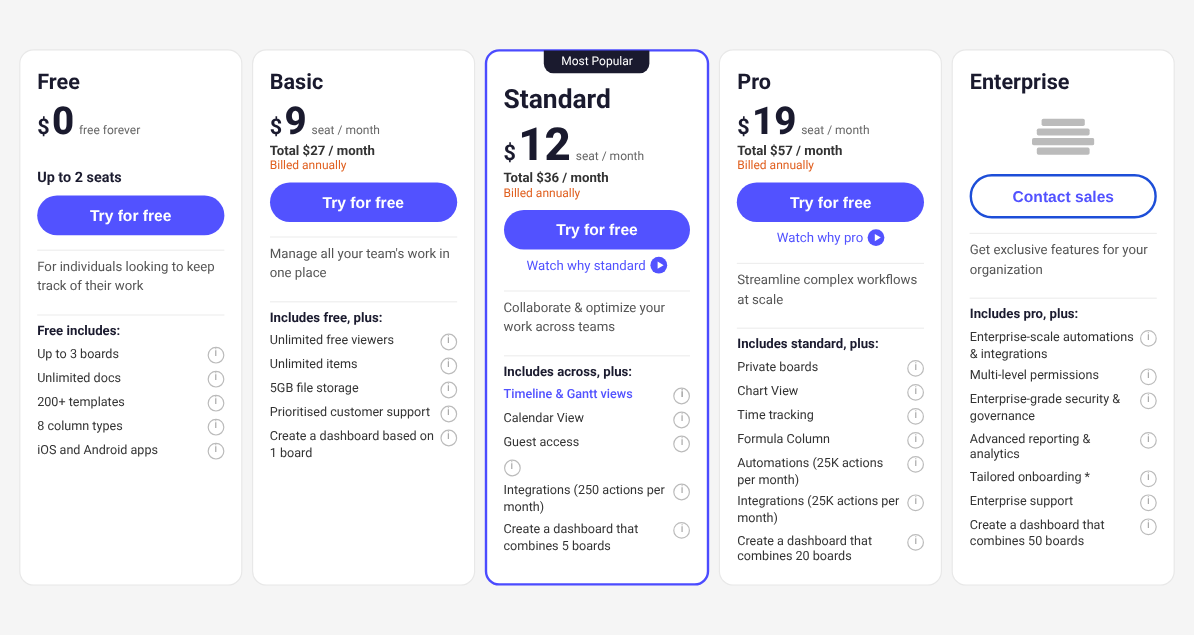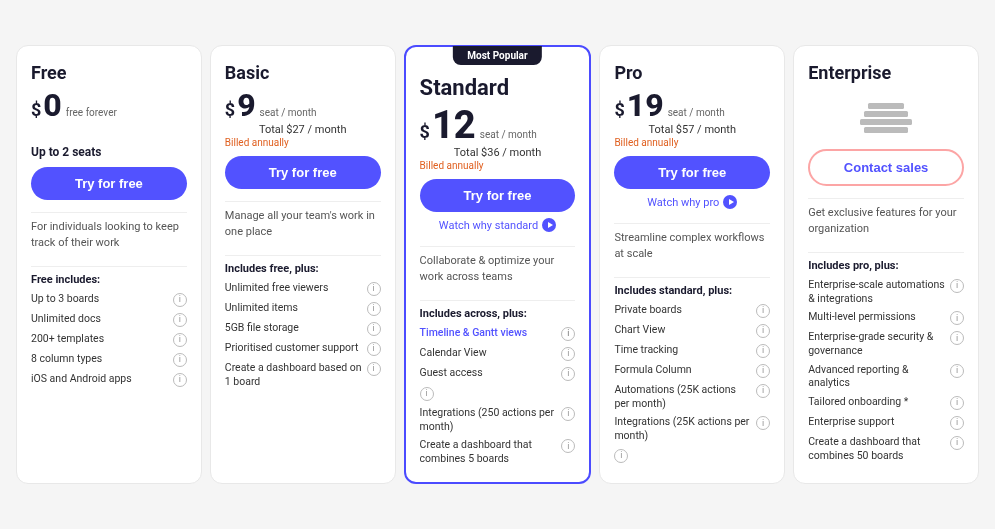--- a/index.html
+++ b/index.html
@@ -36,21 +36,21 @@
       padding-top: 28px;
     }
     .popular-badge {
       position: absolute;
       top: -1px;
       left: 50%;
       transform: translateX(-50%);
       background: #1a1a2e;
       color: #fff;
       font-size: 10px;
-      font-weight: 700;
+      font-weight: 400;
       padding: 4px 14px;
       border-radius: 0 0 8px 8px;
       white-space: nowrap;
     }
     .plan-name {
       font-size: 18px;
       font-weight: 700;
       color: #1a1a2e;
       margin-bottom: 6px;
     }
@@ -79,23 +79,22 @@
     }
     .per-seat {
       font-size: 10px;
       color: #666;
       margin-left: 2px;
       line-height: 1.2;
     }
     .total-billing {
       font-size: 11px;
       color: #333;
-      font-weight: 400;
+      font-weight: 700;
       margin-bottom: 1px;
-      text-align: center;
     }
     .billed-annually {
       font-size: 10px;
       color: #e06020;
       margin-bottom: 8px;
     }
     .seats-info {
       font-size: 12px;
       font-weight: 700;
       color: #1a1a2e;
@@ -110,21 +109,21 @@
       padding: 9px 0;
       width: 100%;
       font-size: 13px;
       font-weight: 600;
       cursor: pointer;
       margin-bottom: 6px;
     }
     .btn-outline {
       background: #fff;
       color: #5252ff;
-      border: 2px solid #fca5a5;
+      border: 2px solid #1d4ed8;
       border-radius: 20px;
       padding: 9px 0;
       width: 100%;
       font-size: 13px;
       font-weight: 600;
       cursor: pointer;
       margin-bottom: 6px;
     }
     .watch-link {
       display: flex;
@@ -379,20 +378,21 @@
     </li>
         <li class="feature-item">
       <span class="feature-text">Automations (25K actions per month)</span>
       <span class="info-icon">i</span>
     </li>
         <li class="feature-item">
       <span class="feature-text">Integrations (25K actions per month)</span>
       <span class="info-icon">i</span>
     </li>
         <li class="feature-item">
+      <span class="feature-text">Create a dashboard that combines 20 boards</span>
       <span class="info-icon">i</span>
     </li>
       </ul>
     </div>
     <div class="plan-card">
       <div class="plan-name">Enterprise</div>
       <div class="enterprise-icon">
       <svg viewBox="0 0 52 40" fill="none" xmlns="http://www.w3.org/2000/svg">
         <rect x="8" y="6" width="36" height="6" rx="1.5" fill="#bbb"></rect>
         <rect x="4" y="14" width="44" height="6" rx="1.5" fill="#bbb"></rect>

